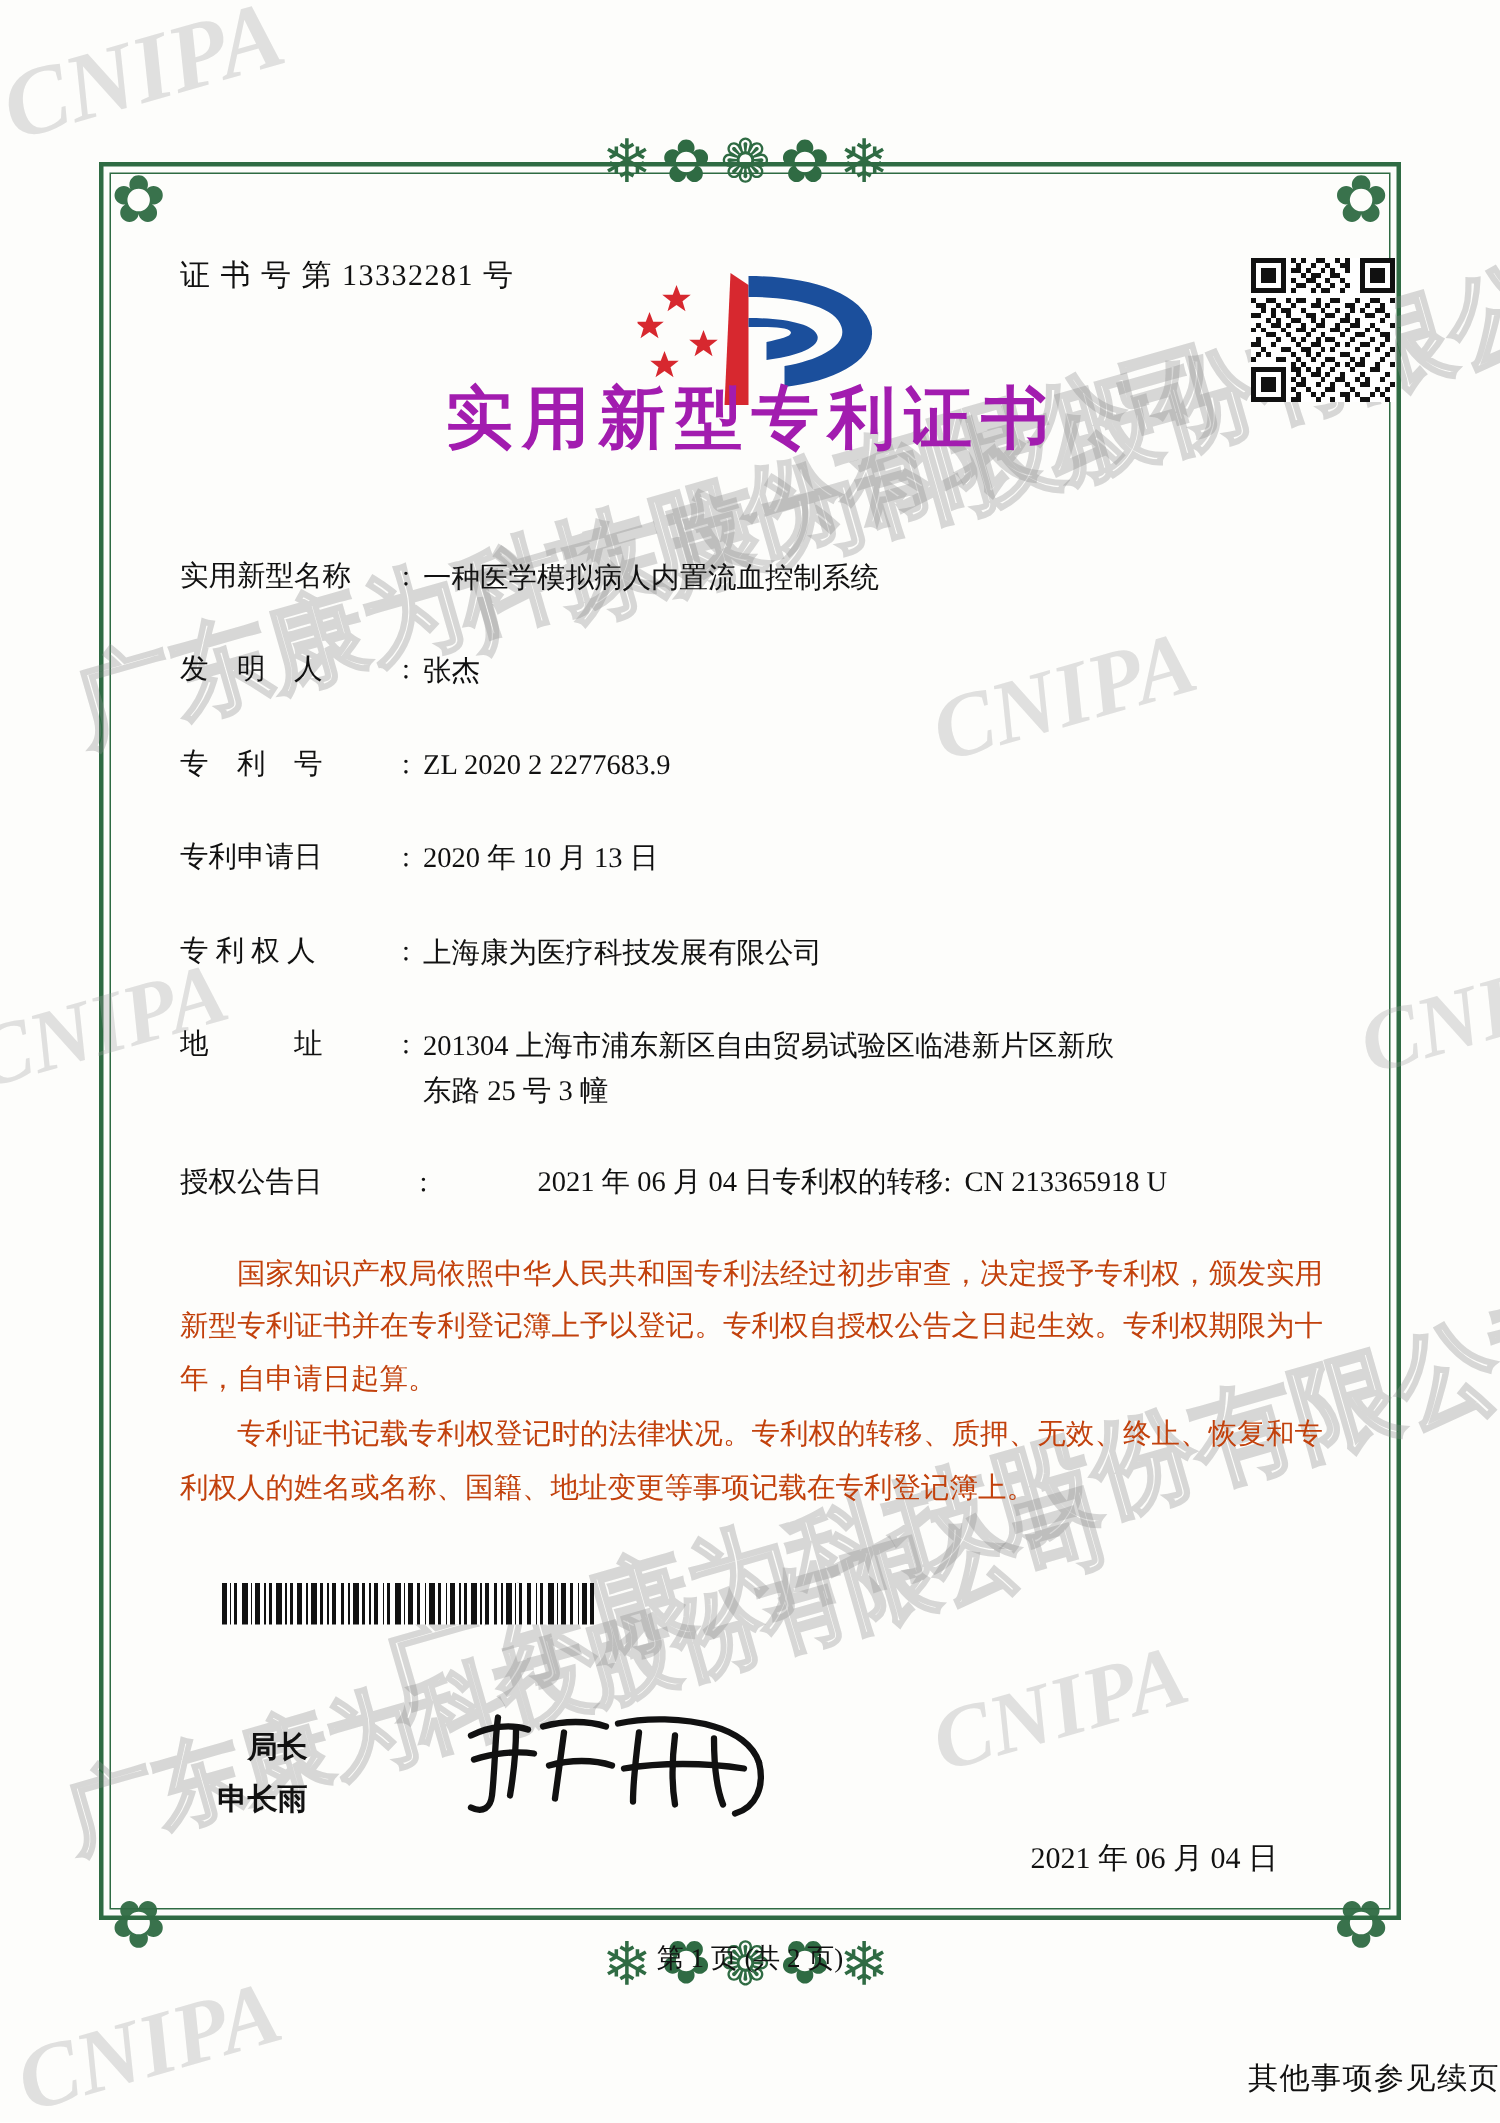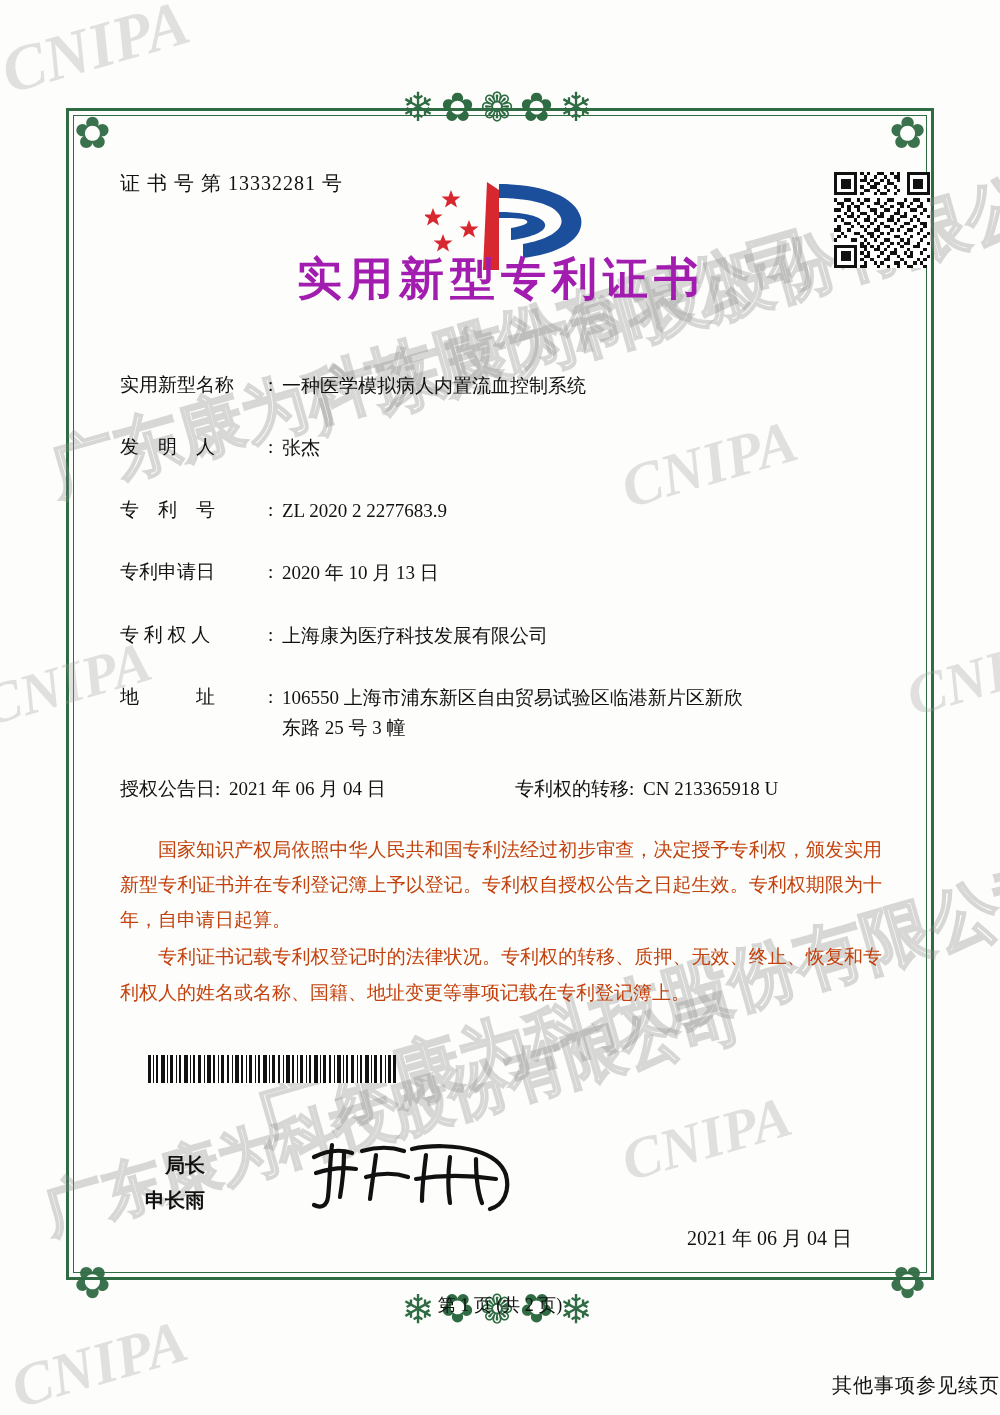--- a/index.html
+++ b/index.html
@@ -183,21 +183,21 @@
     line-height: 1.55;
     margin-top: -4px;
   }
   .f-value .line2 { display: block; }
 
   .dual-row {
     display: flex;
     align-items: flex-start;
     margin-bottom: 10px;
   }
-  .dual-left { width: 395px; flex: 0 0 395px; display: flex; }
+  .dual-left { width: 395px; flex: 0 0 395px; display: flex; justify-content: space-between; }
   .dual-right { flex: 1; display: flex; }
   .d-label { white-space: pre; }
 
   .para {
     margin-top: 34px;
     font-size: 19px;
     line-height: 1.85;
     color: #c2410c;
     text-align: justify;
     text-justify: inter-ideograph;
@@ -551,21 +551,21 @@
       <div class="field-row">
         <div class="f-label">专 利 权 人</div>
         <div class="f-colon">:</div>
         <div class="f-value">上海康为医疗科技发展有限公司</div>
       </div>
 
       <div class="field-row">
         <div class="f-label">地　　　址</div>
         <div class="f-colon">:</div>
         <div class="f-value">
-          <span>106550 上海市浦东新区自由贸易试验区临港新片区新欣</span>
+          <span>201304 上海市浦东新区自由贸易试验区临港新片区新欣</span>
           <span class="line2">东路 25 号 3 幢</span>
         </div>
       </div>
 
       <div class="dual-row">
         <div class="dual-left">
           <span class="d-label">授权公告日</span>
           <span class="f-colon">:</span>
           <span>2021 年 06 月 04 日</span>
         </div>

